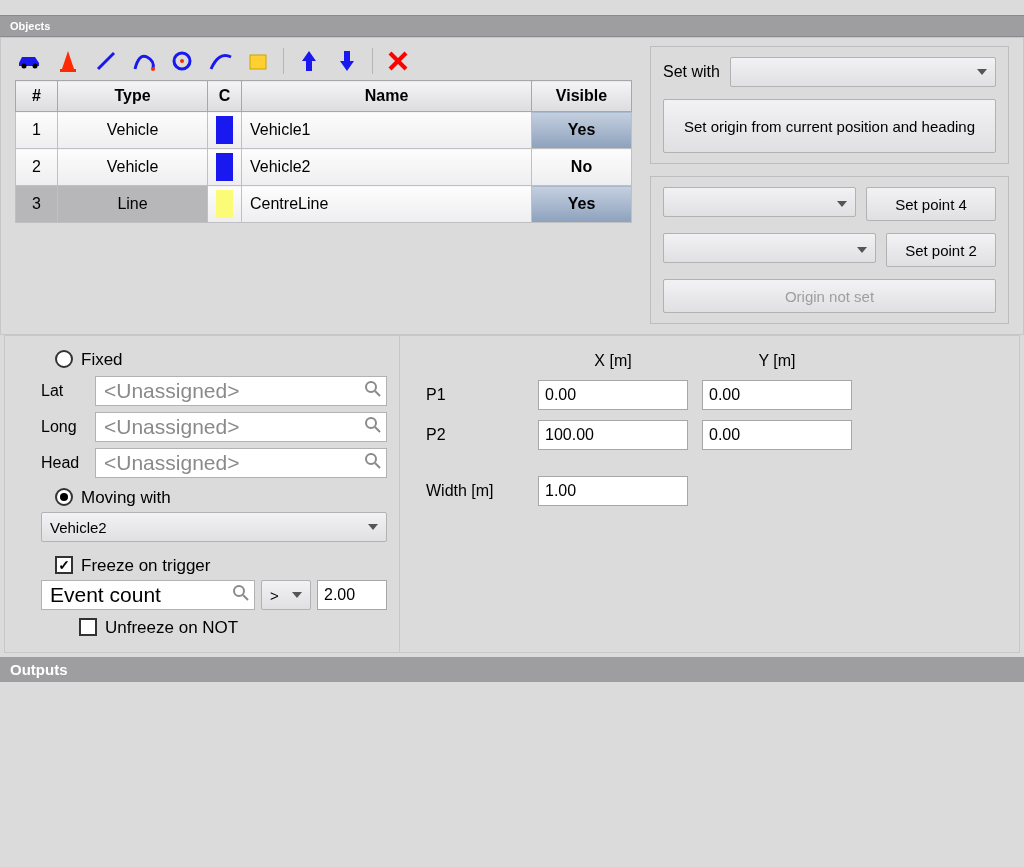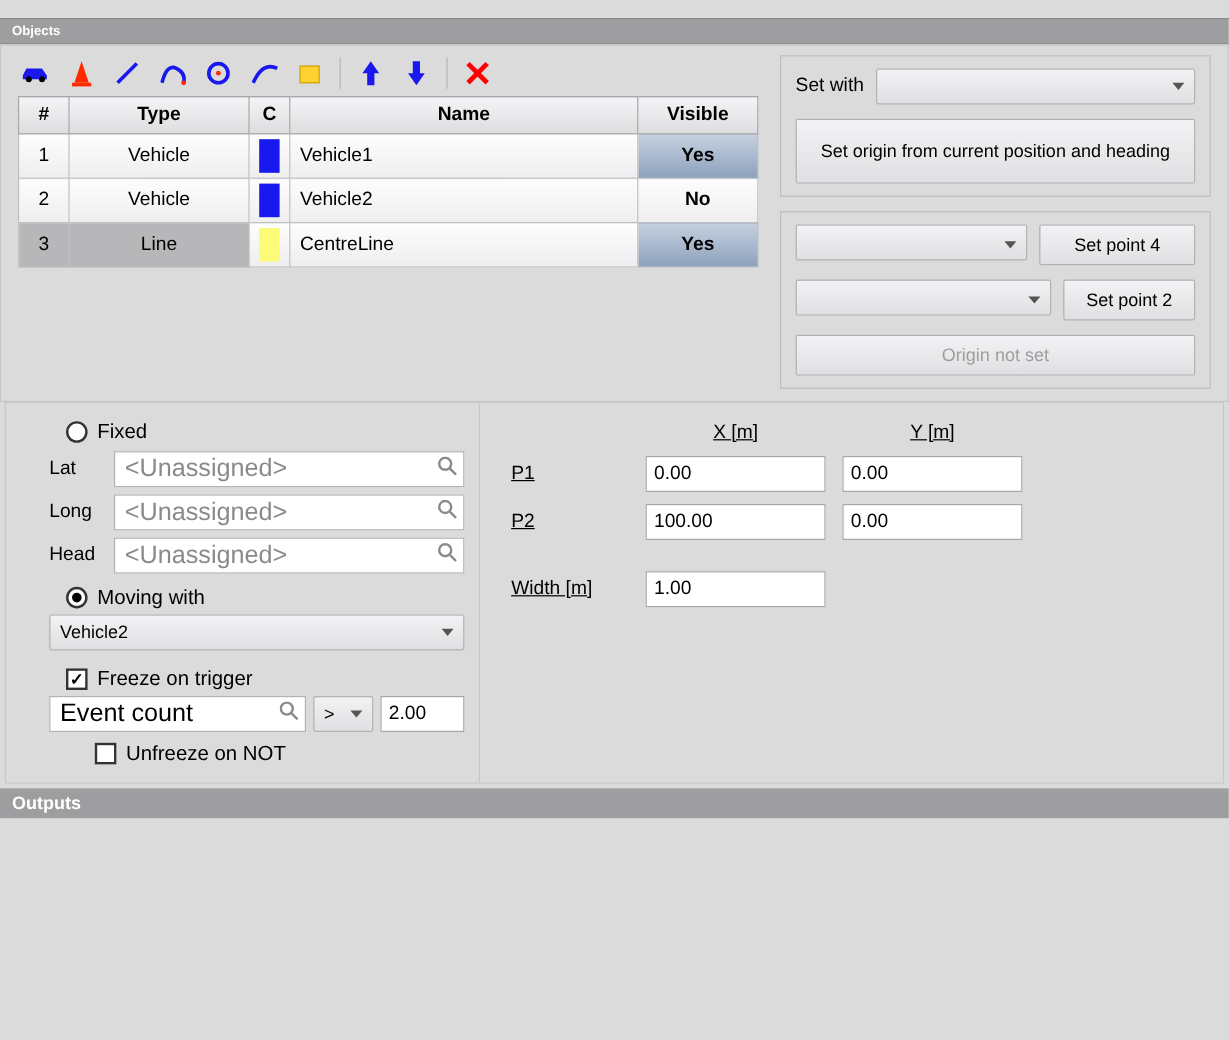--- a/index.html
+++ b/index.html
@@ -92,38 +92,38 @@
     font-size: 15px;
     border-radius:2px;
   }
   button.btn:disabled, .disabled-text{ color:#9e9ea0; }
   .wide { width:100%; }
 
   
   .lower { display:flex; border:1px solid #c7c7c9; margin: 0 4px 4px 4px; }
   .lower-left { flex:0 0 395px; border-right:1px solid #c7c7c9; padding: 10px 12px; background:#dcdbdb;}
   .lower-right { flex:1; padding: 10px 18px; background:#dcdbdb;}
-  .radio-row { display:flex; align-items:center; gap:8px; margin: 4px 0; font-size:17px;padding-left:38px; }
+  .radio-row { display:flex; gap:8px; margin: 4px 0; font-size:17px;padding-left:38px; }
   .radio { width:18px;height:18px; border:2px solid #333; border-radius:50%; display:inline-flex; align-items:center; justify-content:center; background:#fff;}
   .radio.checked::after{content:'';width:8px;height:8px;background:#000;border-radius:50%;}
   .check { width:18px;height:18px;border:2px solid #333; display:inline-flex;align-items:center;justify-content:center;background:#fff;}
   .check.checked::after{content:'✓'; font-size:14px; line-height:1; color:#000; font-weight:700;}
   .sub { margin-left: 24px; }
   .field-row { display:flex; align-items:center; gap:8px; margin:6px 0; }
   .field-label { width:46px; }
   .searchbox { position:relative; flex:1; }
   .searchbox input{
     width:100%; height:30px; border:1px solid #b2b2b5; padding:2px 30px 2px 8px;
     background:#ffffff; font-size:21px; color:#8a8a8c;
   }
   .searchbox .mag{
     position:absolute; right:6px; top:50%; transform:translateY(-50%); color:#8a8a8c;
   }
   input.txt { height:30px; border:1px solid #a7a7aa; padding:2px 6px; background:#fff; font-size:16px; }
-  .grid-coords td { padding: 4px 6px; text-decoration: underline; }
+  .grid-coords td { padding: 4px 6px; }
   .op-select{ width:50px; }
   .small-combo{ width:150px; }
 
   .mag-svg{ width:16px;height:16px; }
   
   .outputs-hdr { background:#9e9ea0; color:#fff; font-weight:600; padding:4px 10px; font-size:15px; }
 </style>
 </head>
 <body>
 

